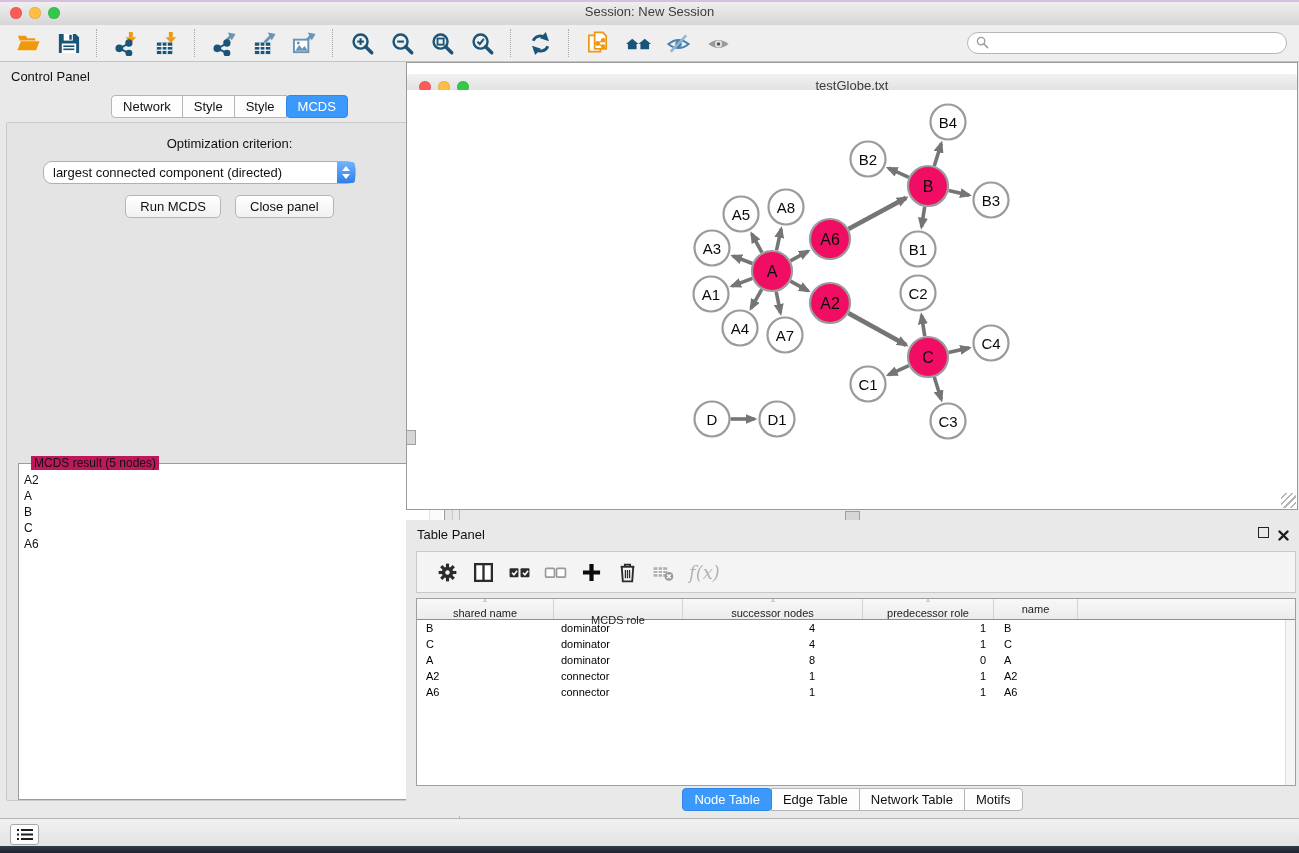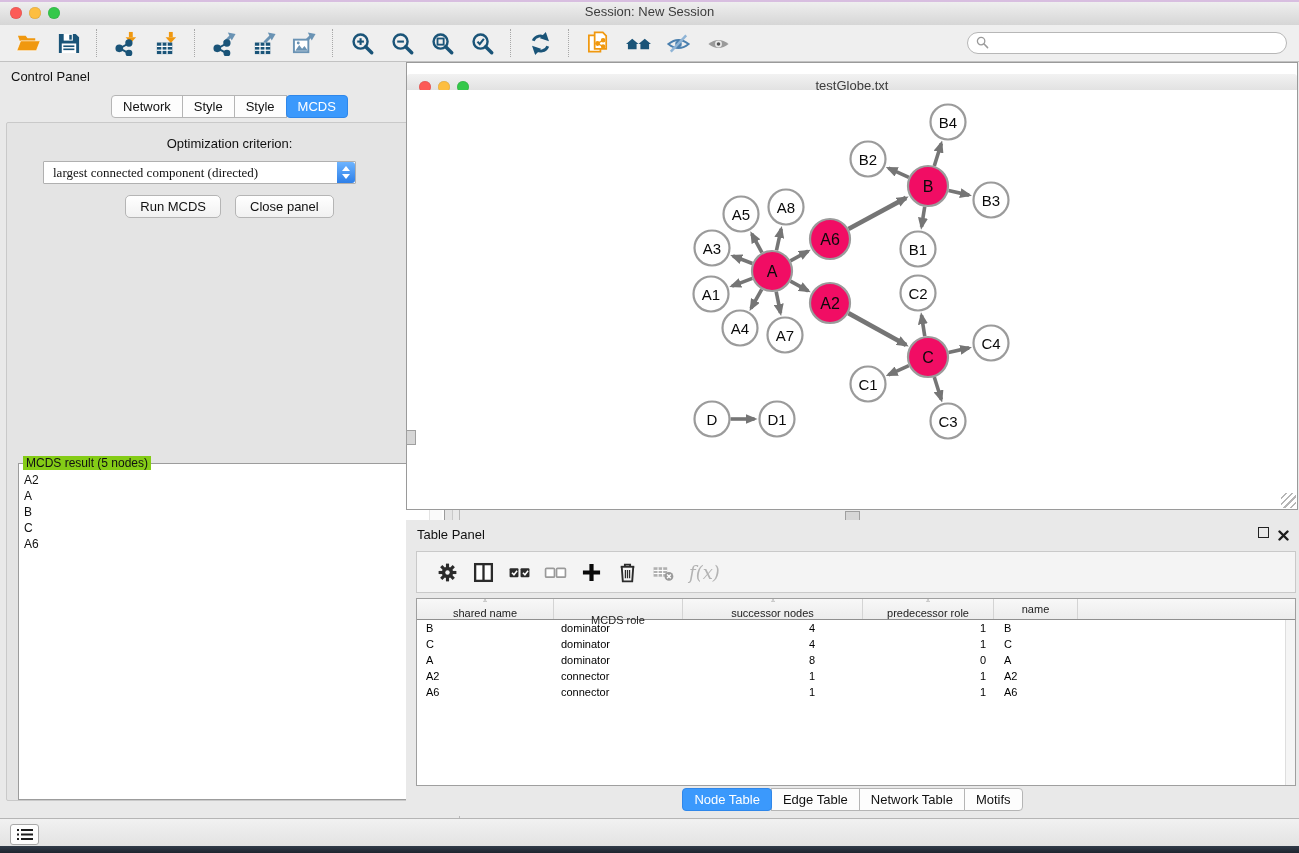--- a/index.html
+++ b/index.html
@@ -43,34 +43,34 @@
   .tab{background:#fdfdfd;border:1px solid #b5b5b5;padding:3px 11px;font-size:13px;color:#111;
        margin-left:-1px;cursor:pointer;line-height:15px;}
   .tab:first-child{border-radius:4px 0 0 4px;margin-left:0;}
   .tab:last-child{border-radius:0 4px 4px 0;}
   .tab.active{background:#3b99fc;border-color:#2f87ea;color:#fff;border-radius:4px;position:relative;}
 
   #cp-content{position:absolute;left:6px;right:6px;top:60px;bottom:17px;
      background:#e4e4e4;border:1px solid #c9c9c9;border-radius:2px;}
   #opt-label{position:absolute;left:0;right:0;top:13px;text-align:center;font-size:13px;color:#111;}
   #criterion-select{position:absolute;left:36px;top:38px;width:313px;height:23px;background:#fff;
-     border:1px solid #b0b0b0;border-radius:1px;box-sizing:border-box;cursor:pointer;font-family:Liberation Serif, serif;}
+     border:1px solid #b0b0b0;border-radius:9px;box-sizing:border-box;cursor:pointer;}
   #criterion-select .sel-text{position:absolute;left:9px;top:3px;font-size:13px;color:#111;white-space:nowrap;}
   #criterion-select .sel-btn{position:absolute;right:0;top:0;bottom:0;width:18px;border-radius:0 3px 3px 0;
      background:linear-gradient(#6db4ff,#2e7fe8);}
   .chev{position:absolute;left:5px;width:0;height:0;border-left:4px solid transparent;border-right:4px solid transparent;}
   .chev.up{top:4px;border-bottom:5px solid #fff;}
   .chev.down{bottom:4px;border-top:5px solid #fff;}
   .btn-row{position:absolute;left:0;right:0;top:72px;display:flex;justify-content:center;gap:14px;}
   .push-btn{background:linear-gradient(#ffffff,#f1f1f1);border:1px solid #b5b5b5;border-radius:5px;
      font-size:13px;color:#111;padding:3px 14px;cursor:pointer;line-height:15px;}
 
   #mcds-fieldset{position:absolute;left:11px;right:7px;top:333px;bottom:0;
      border:1px solid #9c9c9c;background:#fff;margin:0;padding:0;}
-  #mcds-fieldset legend{font-size:12px;color:#111;background:#84cc16;padding:0 3px;margin-left:4px;}
+  #mcds-fieldset legend{font-size:12px;color:#111;background:#be185d;padding:0 3px;margin-left:12px;}
   #result-list{position:absolute;left:2px;top:2px;right:15px;bottom:2px;overflow:hidden;}
   .result-item{font-size:12px;color:#111;line-height:16px;padding-left:3px;cursor:default;}
   .scroll-track{position:absolute;top:2px;right:2px;bottom:2px;width:12px;background:#fafafa;border-left:1px solid #e3e3e3;}
 
   
   #network-window{left:406px;top:62px;width:892px;height:448px;background:#fff;
      border:1px solid #9a9a9a;box-sizing:border-box;}
   #nw-titlebar{position:absolute;left:0;top:11px;right:0;height:26px;
      background:linear-gradient(#f2f2f2,#d8d8d8);border-bottom:1px solid #b2b2b2;border-radius:3px 3px 0 0;}
   #nw-titlebar .lights{left:12px;top:7px;}

